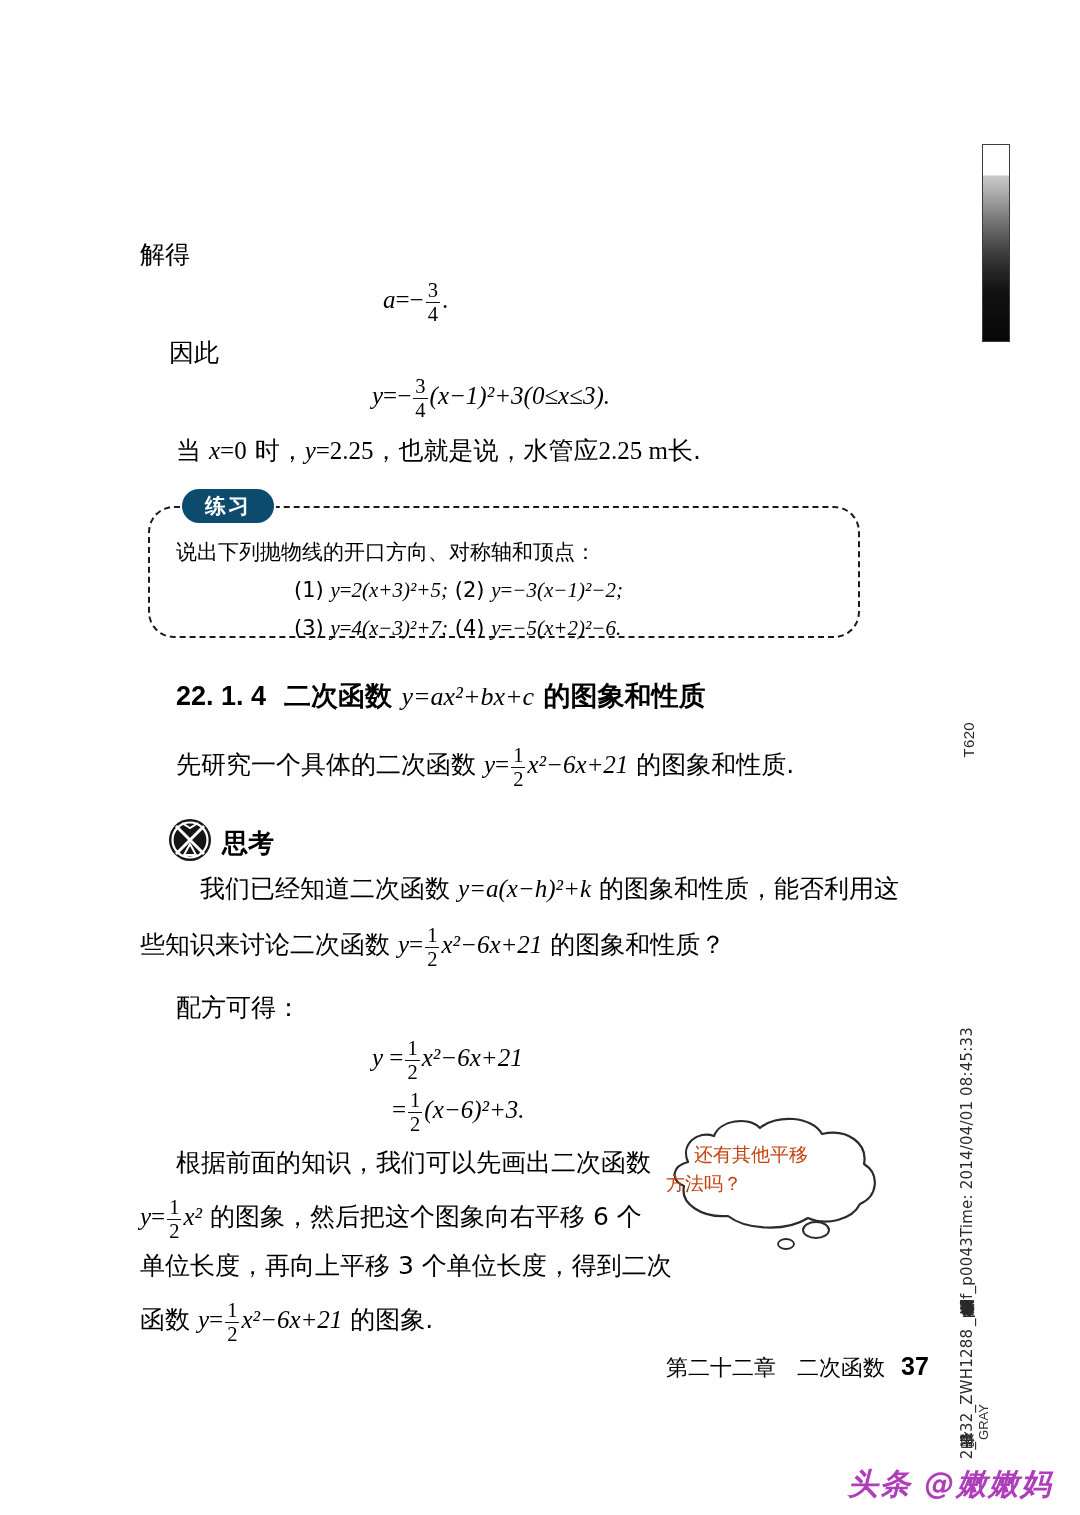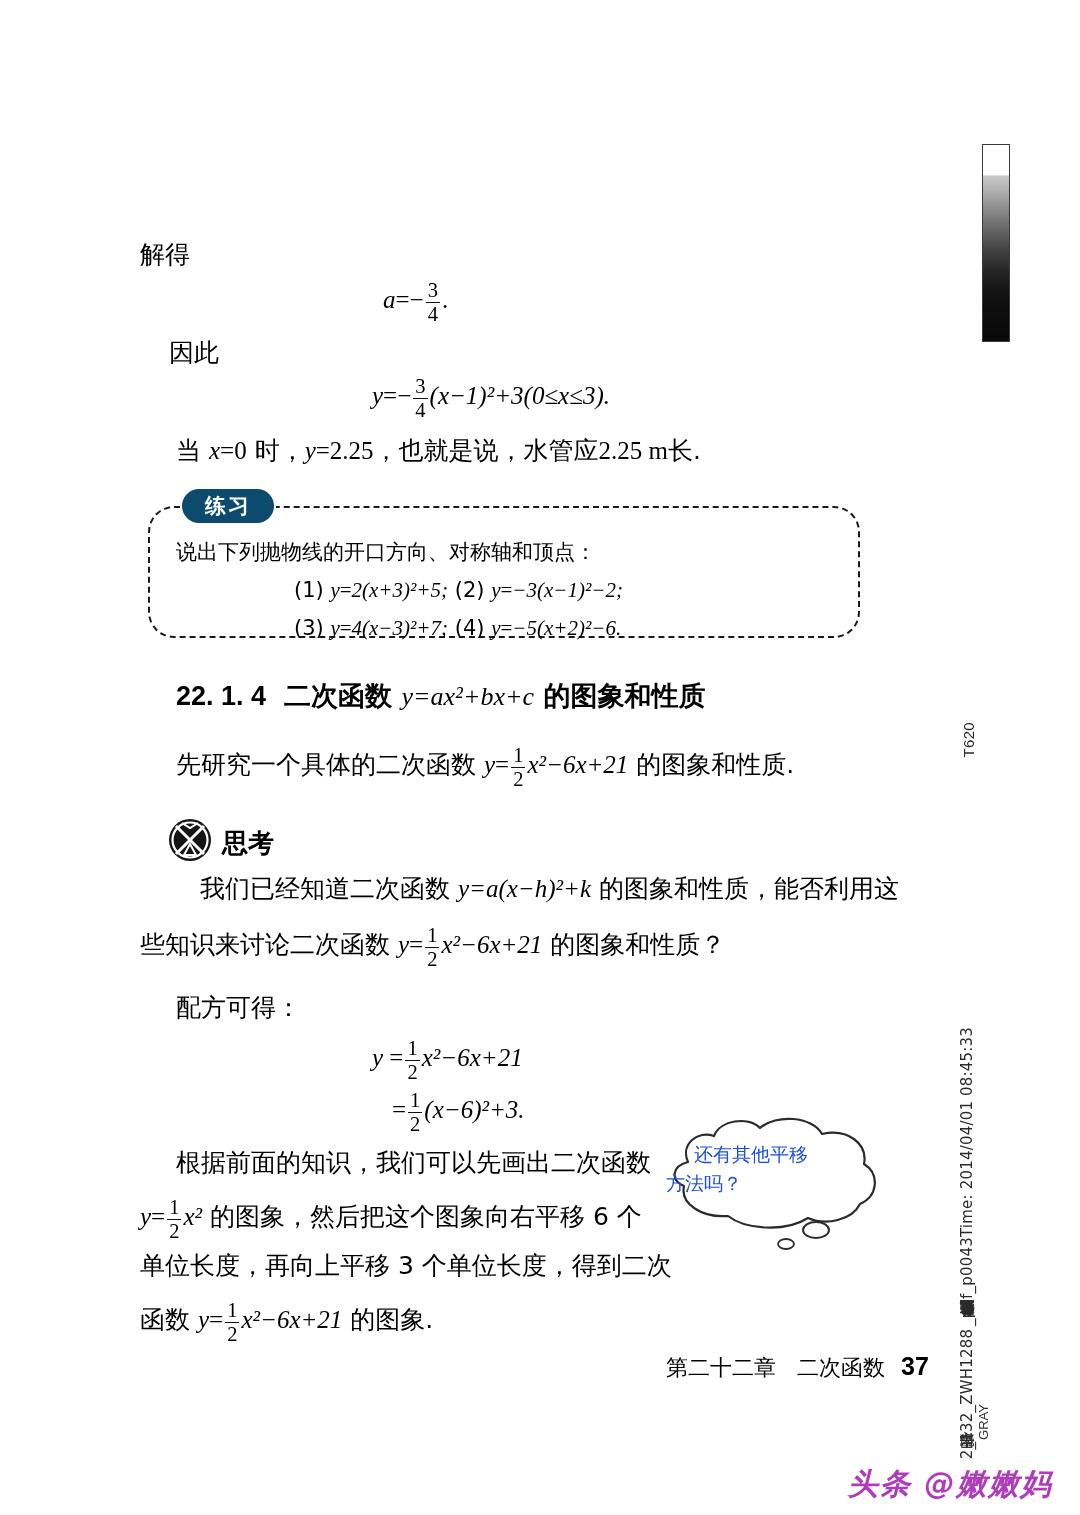--- a/index.html
+++ b/index.html
@@ -140,21 +140,21 @@
     height: 150px;
   }
   .bubble-text {
     position: absolute;
     left: 694px;
     top: 1140px;
     width: 180px;
     font-size: 19px;
     line-height: 1.55;
     font-family: "DejaVu Sans", "Liberation Sans", sans-serif;
-    color: #1d4ed8;
+    color: #c2410c;
   }
   .bubble-text .l2 { display: block; margin-left: -28px; }
 
   
   .footer {
     position: absolute;
     left: 666px;
     top: 1352px;
     font-size: 22px;
     font-family: "DejaVu Sans", "Liberation Sans", sans-serif;

